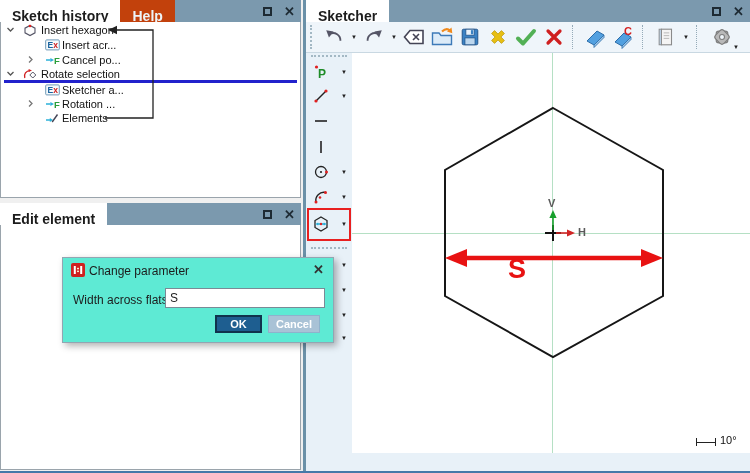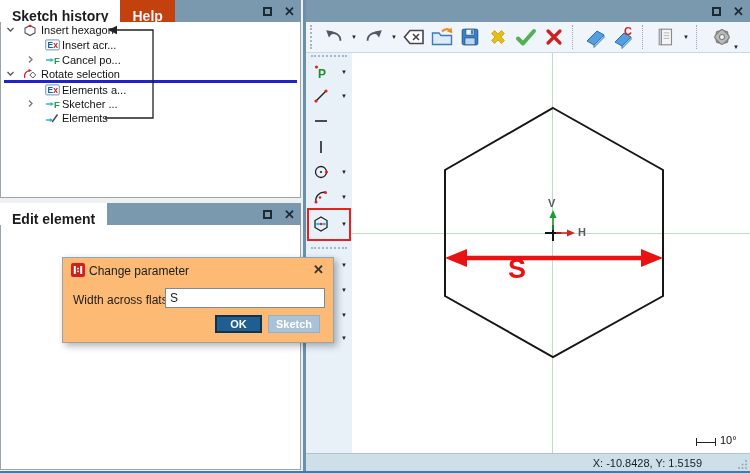--- a/index.html
+++ b/index.html
@@ -22,21 +22,21 @@
   .trow .tlabel{position:absolute;top:1px;white-space:nowrap;}
   .trow svg{position:absolute;top:1px;}
   .blueline{position:absolute;left:3px;right:3px;top:58px;height:3px;background:#2222cc;}
   .annot{position:absolute;left:0;top:0;width:299px;height:174px;pointer-events:none;}
 
   
   .editelem{position:absolute;left:0;top:203px;width:301px;height:267px;}
   .editelem .content{position:absolute;left:0;top:22px;right:0;bottom:0;background:#fff;border:1px solid #9aa4ac;border-top:none;}
 
   
-  .dialog{position:absolute;left:62px;top:257px;width:272px;height:86px;background:#fdba74;border:1px solid #93a5b2;box-shadow:3px 3px 7px rgba(0,0,0,.3);z-index:60;}
+  .dialog{position:absolute;left:62px;top:257px;width:272px;height:86px;background:#5eead4;border:1px solid #93a5b2;box-shadow:3px 3px 7px rgba(0,0,0,.3);z-index:60;}
   .dialog .dtitle{position:absolute;left:26px;top:6px;font-size:12px;color:#1c1c1c;}
   .dialog .dicon{position:absolute;left:8px;top:5px;}
   .dialog .dclose{position:absolute;right:9px;top:4px;font-size:13px;color:#333;font-weight:bold;}
   .dialog .dlabel{position:absolute;left:10px;top:35px;font-size:12px;color:#1c1c1c;}
   .dialog input{position:absolute;left:102px;top:30px;width:160px;height:20px;border:1px solid #7a8a96;font-family:"Liberation Sans",sans-serif;font-size:12px;padding:0 4px;color:#222;outline:none;}
   .btn{position:absolute;top:57px;height:18px;font-size:11px;font-weight:bold;color:#fff;display:flex;align-items:center;justify-content:center;}
   .btn.ok{left:152px;width:47px;background:#1e5e90;border:2px solid #10334d;}
   .btn.cancel{left:205px;width:52px;background:#a9c2d6;border:1px solid #8fb2cc;}
 
   
@@ -134,33 +134,33 @@
       </div>
 
       <div class="blueline"></div>
 
       <div class="trow" style="top:61px">
         <svg style="left:44px" width="15" height="12" viewBox="0 0 15 12">
             <rect x="0.7" y="0.9" width="13.6" height="10" rx="1" fill="#f6fafc" stroke="#6f9ab8"></rect>
             <text x="2.6" y="9" font-size="8.5" font-weight="bold" fill="#17629e">E</text>
             <text x="8.2" y="9" font-size="8.5" font-weight="bold" fill="#cf2020">x</text>
           </svg>
-        <span class="tlabel" style="left:61px">Elements a...</span>
+        <span class="tlabel" style="left:61px">Sketcher a...</span>
       </div>
 
       <div class="trow" style="top:75px">
         <svg class="chev" style="left:25px" width="9" height="12" viewBox="0 0 9 12">
             <polyline points="3,2.5 6,5.5 3,8.5" fill="none" stroke="#777" stroke-width="1.3"></polyline>
           </svg>
         <svg style="left:44px" width="16" height="12" viewBox="0 0 16 12">
             <path d="M1 6 H5.6" stroke="#2bb0d8" stroke-width="1.5"></path>
             <polygon points="9,6 5.4,3.9 5.4,8.1" fill="#2bb0d8"></polygon>
             <text x="9" y="9.6" font-size="9.5" font-weight="bold" fill="#2a9e3a">F</text>
           </svg>
-        <span class="tlabel" style="left:61px">Sketcher ...</span>
+        <span class="tlabel" style="left:61px">Rotation ...</span>
       </div>
 
       <div class="trow" style="top:89px">
         <svg style="left:44px" width="14" height="12" viewBox="0 0 14 12">
             <path d="M1 8 H5" stroke="#2bb0d8" stroke-width="1.5"></path>
             <polygon points="8,8 4.8,6.1 4.8,9.9" fill="#2bb0d8"></polygon>
             <line x1="7.2" y1="10" x2="12.5" y2="2.5" stroke="#445" stroke-width="1.4"></line>
           </svg>
         <span class="tlabel" style="left:61px">Elements</span>
       </div>
@@ -191,25 +191,28 @@
         <rect x="2.8" y="3" width="2" height="8" fill="#fff"></rect>
         <rect x="9.2" y="3" width="2" height="8" fill="#fff"></rect>
         <rect x="6" y="4.8" width="2" height="1.5" fill="#ffe9c8"></rect>
         <rect x="6" y="7.6" width="2" height="1.5" fill="#ffe9c8"></rect>
       </svg>
     <span class="dtitle">Change parameter</span>
     <span class="dclose">✕</span>
     <span class="dlabel">Width across flats:</span>
     <input value="S" style="">
     <div class="btn ok">OK</div>
-    <div class="btn cancel">Sketch</div>
+    <div class="btn cancel">Cancel</div>
   </section>
 
   <section class="sketcher">
     <div class="titlebar">
+      <div class="tab active">
+          <span>Sketcher</span>
+        </div>
       <div class="winbtns">
         <span class="maxbtn"></span>
         <span class="closebtn">✕</span>
       </div>
     </div>
 
     <div class="toolbar">
       <span class="thandle"></span>
       <span class="tbtn">
           <svg width="22" height="22" viewBox="0 0 24 24">
@@ -391,29 +394,16 @@
       <span class="axlabel" style="left:196px;top:144px">V</span>
       <span class="axlabel" style="left:226px;top:173px">H</span>
       <span class="slabel">S</span>
 
       <div class="scaleind">
         <span class="rulericon"></span>
         <span>10°</span>
       </div>
     </div>
 
-    <div class="statusbar">
-      <span>X: -10.8428, Y: 1.5159</span>
-      <svg class="grip" width="10" height="10" viewBox="0 0 10 10">
-          <g fill="#8fa6b4">
-            <circle cx="8" cy="2" r="1"></circle>
-            <circle cx="8" cy="5.5" r="1"></circle>
-            <circle cx="8" cy="9" r="1"></circle>
-            <circle cx="4.5" cy="5.5" r="1"></circle>
-            <circle cx="4.5" cy="9" r="1"></circle>
-            <circle cx="1" cy="9" r="1"></circle>
-          </g>
-        </svg>
-    </div>
   </section>
 
   <div class="bottomedge"></div>
 </div>
 
 </body></html>

